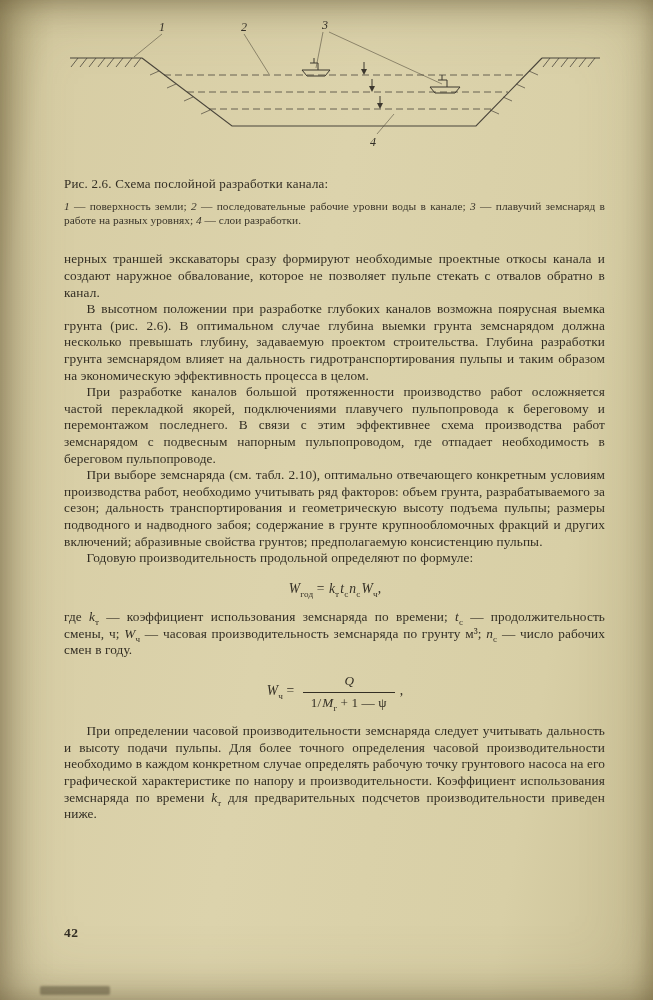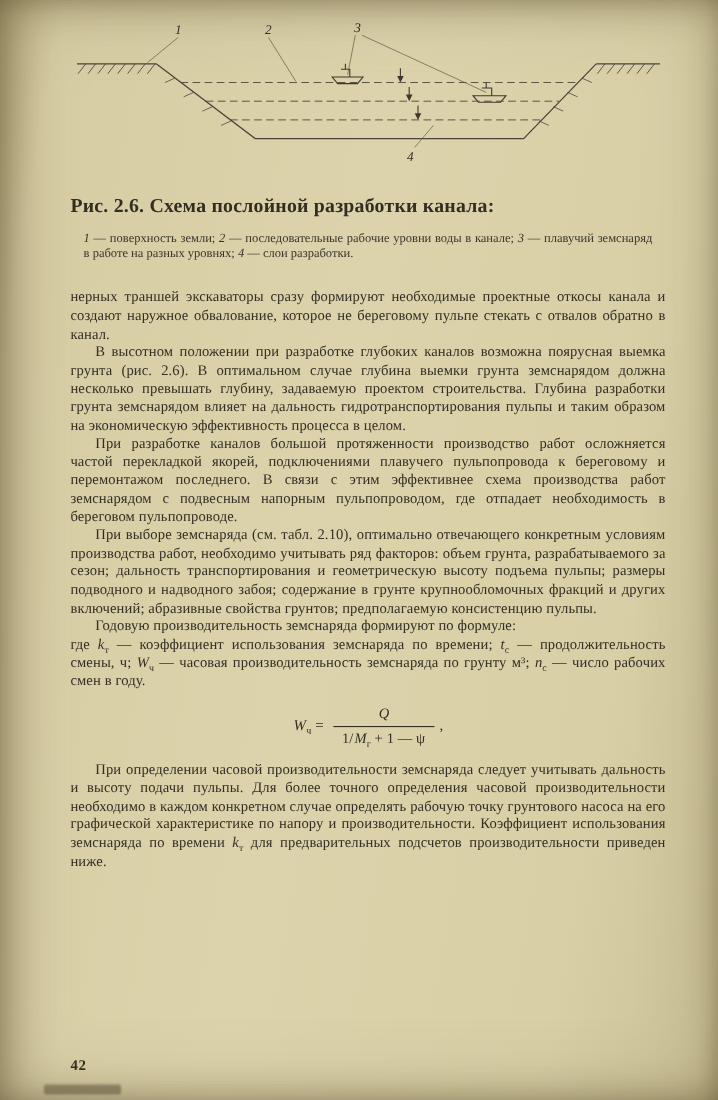--- a/index.html
+++ b/index.html
@@ -13,36 +13,36 @@
     background:linear-gradient(100deg,#c3b98c 0%,#d7cda4 7%,#dcd3ac 45%,#d8cfa6 80%,#ccc298 97%,#bfb489 100%);
     box-shadow:inset 0 0 70px rgba(110,95,55,.30),
                inset 28px 0 40px -24px rgba(85,70,40,.55),
                inset -18px 0 30px -20px rgba(85,70,40,.40),
                inset 0 26px 34px -26px rgba(85,70,40,.45),
                inset 0 -24px 34px -26px rgba(85,70,40,.40);
     color:#332e24;
   }
   .content{position:absolute;left:64px;top:18px;width:541px;}
   .fig{width:540px;}
-  .caption{font-size:18px;margin-top:12px;letter-spacing:.2px;font-weight:bold;}
+  .caption{font-size:13px;margin-top:12px;letter-spacing:.2px;}
   .legend{font-size:11.4px;line-height:14.2px;text-align:justify;margin-top:7px;color:#3a352a;}
-  .legend .para{margin:12px;}
+  .legend .para{margin:0;}
   .bodytext{font-size:13.3px;line-height:16.6px;text-align:justify;margin-top:24px;letter-spacing:.1px;}
   .para{margin:0;}
   .para.indent{text-indent:1.7em;}
   .para.gap{margin-top:7px;}
   .bodytext i, .formula .var{font-style:italic;}
   sub{font-size:68%;line-height:0;}
   .formula{text-align:center;font-size:13.6px;margin:14px 0 12px;}
   .formula .var{margin-left:1px;}
   .frac{display:inline-block;vertical-align:middle;text-align:center;margin:0 5px;font-size:13.2px;}
   .frac .num{display:block;padding:0 8px 2px;border-bottom:1px solid #332e24;}
   .frac .den{display:block;padding:2px 8px 0;}
   .sect4{margin-top:12px;}
-  .pagenum{position:absolute;left:64px;top:961px;font-size:13.5px;font-weight:bold;letter-spacing:.5px;}
+  .pagenum{position:absolute;left:64px;top:925px;font-size:13.5px;font-weight:bold;letter-spacing:.5px;}
   .scan-mark{position:absolute;left:40px;top:986px;width:70px;height:9px;background:rgba(70,62,40,.45);border-radius:2px;filter:blur(1px);}
 </style>
 </head>
 <body>
 
 <div class="page">
   <div class="content">
 
     <div class="fig">
       <svg width="540" height="142" viewBox="0 0 540 142" xmlns="http://www.w3.org/2000/svg">
@@ -82,27 +82,30 @@
     </div>
 
     <div class="caption">Рис. 2.6. Схема послойной разработки канала:</div>
 
     <div class="legend">
         <p class="para"><i>1</i> — поверхность земли; <i>2</i> — последовательные рабочие уровни воды в канале; <i>3</i> — плавучий земснаряд в работе на разных уровнях; <i>4</i> — слои разработки.</p>
       </div>
 
     <div class="bodytext">
       <div>
-          <p class="para">нерных траншей экскаваторы сразу формируют необходимые проектные откосы канала и создают наружное обвалование, которое не береговому пульпе стекать с отвалов обратно в канал.</p>
+          <p class="para">нерных траншей экскаваторы сразу формируют необходимые проектные откосы канала и создают наружное обвалование, которое не позволяет пульпе стекать с отвалов обратно в канал.</p>
           <p class="para indent">В высотном положении при разработке глубоких каналов возможна поярусная выемка грунта (рис. 2.6). В оптимальном случае глубина выемки грунта земснарядом должна несколько превышать глубину, задаваемую проектом строительства. Глубина разработки грунта земснарядом влияет на дальность гидротранспортирования пульпы и таким образом на экономическую эффективность процесса в целом.</p>
           <p class="para indent">При разработке каналов большой протяженности производство работ осложняется частой перекладкой якорей, подключениями плавучего пульпопровода к береговому и перемонтажом последнего. В связи с этим эффективнее схема производства работ земснарядом с подвесным напорным пульпопроводом, где отпадает необходимость в береговом пульпопроводе.</p>
           <p class="para indent">При выборе земснаряда (см. табл. 2.10), оптимально отвечающего конкретным условиям производства работ, необходимо учитывать ряд факторов: объем грунта, разрабатываемого за сезон; дальность транспортирования и геометрическую высоту подъема пульпы; размеры подводного и надводного забоя; содержание в грунте крупнообломочных фракций и других включений; абразивные свойства грунтов; предполагаемую консистенцию пульпы.</p>
-          <p class="para indent">Годовую производительность земснаряда формируют по формуле:</p>
+          <p class="para indent">Годовую производительность продольной определяют по формуле:</p>
         </div>
 
+      <div class="formula">
+        <span class="var">W</span><sub>год</sub><span> = </span><span class="var">k</span><sub>т</sub><span class="var">t</span><sub>с</sub><span class="var">n</span><sub>с</sub><span class="var">W</span><sub>ч</sub><span>,</span>
+      </div>
 
       <div>
           <p class="para">где <i>k</i><sub>т</sub> — коэффициент использования земснаряда по времени; <i>t</i><sub>с</sub> — продолжительность смены, ч; <i>W</i><sub>ч</sub> — часовая производительность земснаряда по грунту м³; <i>n</i><sub>с</sub> — число рабочих смен в году.</p>
         </div>
 
       <div class="formula">
         <span class="var">W</span><sub>ч</sub><span> = </span><span class="frac"><span class="num"><span class="var">Q</span></span><span class="den"><span>1/</span><span class="var">M</span><sub>г</sub><span> + 1 — ψ</span></span></span><span>,</span>
       </div>
 
 

